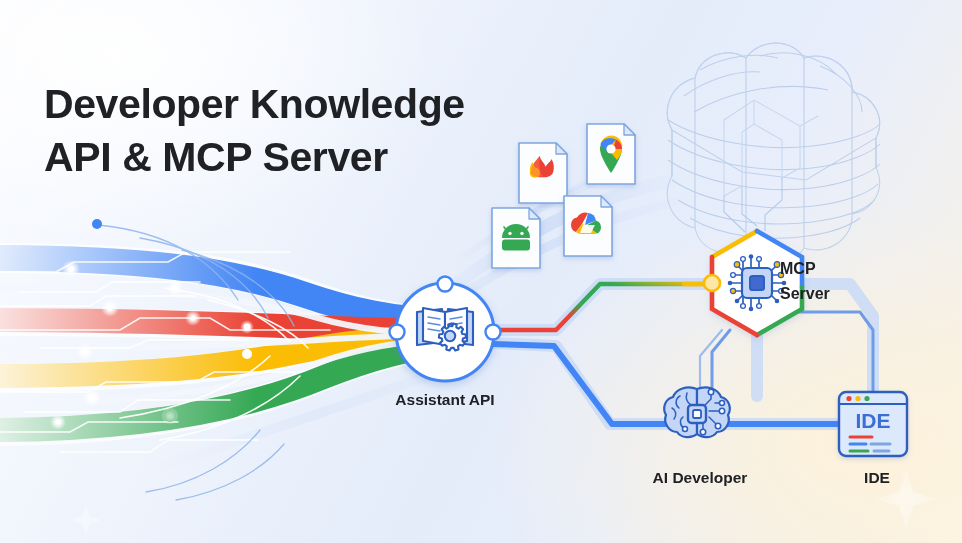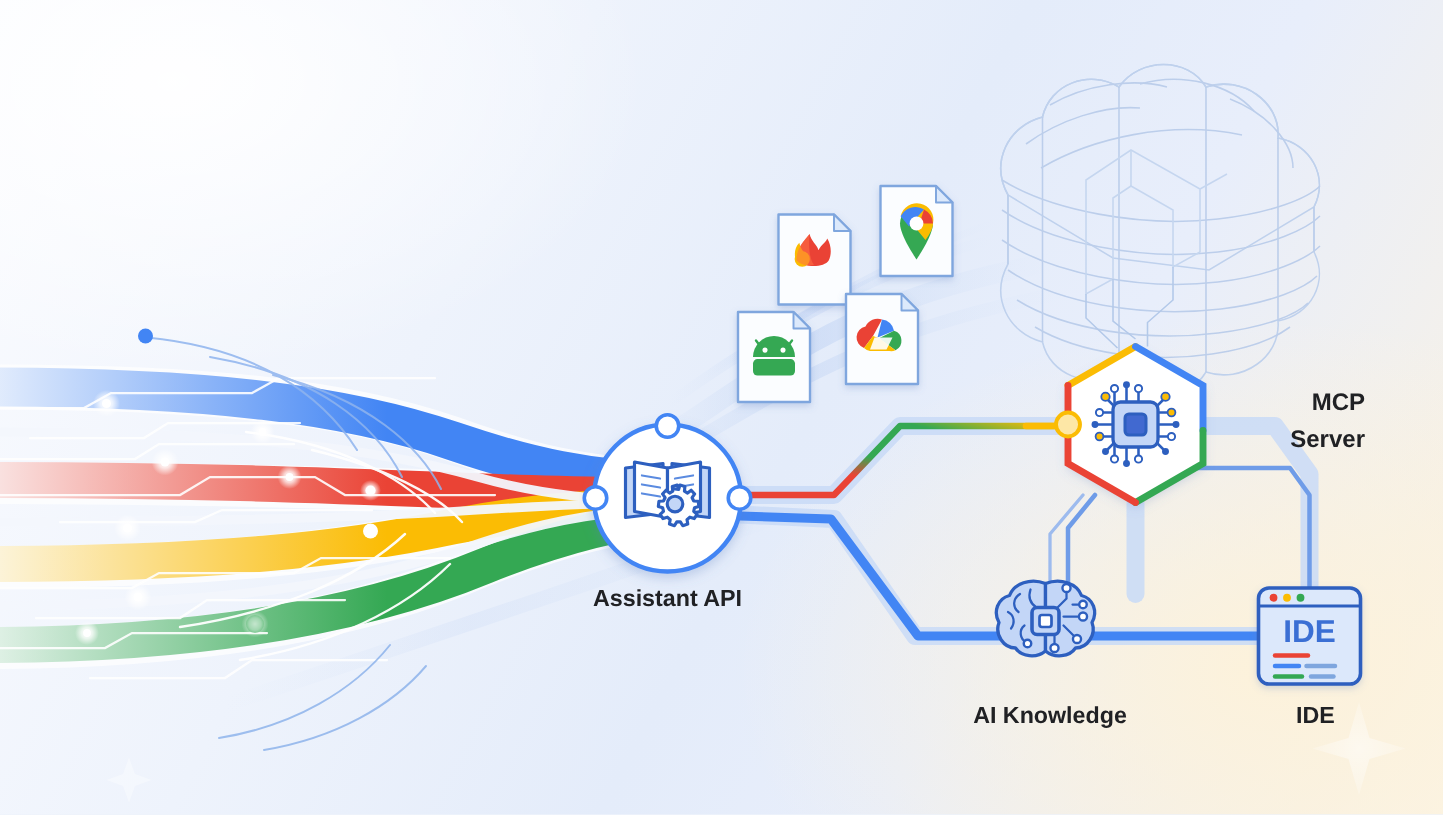--- a/index.html
+++ b/index.html
@@ -20,21 +20,21 @@
   #title{
     left:44px;top:78px;width:520px;
     font-size:41px;line-height:53px;font-weight:700;
     letter-spacing:-0.4px;color:#202124;
   }
   .node-label{
     position:absolute;text-align:center;color:#202124;
     font-size:15.5px;line-height:20px;font-weight:600;
   }
   #lbl-dk{left:350px;top:390px;width:190px;}
-  #lbl-mcp{left:780px;top:256px;width:130px;text-align:right;font-size:16px;line-height:25px;}
+  #lbl-mcp{left:780px;top:256px;width:130px;text-align:left;font-size:16px;line-height:25px;}
   #lbl-ai{left:620px;top:468px;width:160px;}
   #lbl-ide{left:822px;top:468px;width:110px;}
 </style>
 </head>
 <body>
 
 <div id="stage">
 
   <svg class="layer" viewBox="0 0 962 543">
     <defs>
@@ -445,27 +445,31 @@
       <g stroke-linecap="round">
         <path d="M850,437 H872" stroke="#EA4335" stroke-width="3"></path>
         <path d="M850,444 H866" stroke="#4285F4" stroke-width="3"></path>
         <path d="M871,444 H890" stroke="#7FA6DE" stroke-width="3"></path>
         <path d="M850,451 H868" stroke="#34A853" stroke-width="3"></path>
         <path d="M874,451 H889" stroke="#7FA6DE" stroke-width="3"></path>
       </g>
     </g>
   </svg>
 
+  <div id="title" class="txt">
+    <div>Developer Knowledge</div>
+    <div>API &amp; MCP Server</div>
+  </div>
 
   <div id="lbl-dk" class="node-label">
     <div>Assistant API</div>
   </div>
 
   <div id="lbl-mcp" class="node-label">
     <div>MCP</div>
     <div>Server</div>
   </div>
 
-  <div id="lbl-ai" class="node-label">AI Knowledge</div>
+  <div id="lbl-ai" class="node-label">AI Developer</div>
 
   <div id="lbl-ide" class="node-label">IDE</div>
 
 </div>
 
 </body></html>

